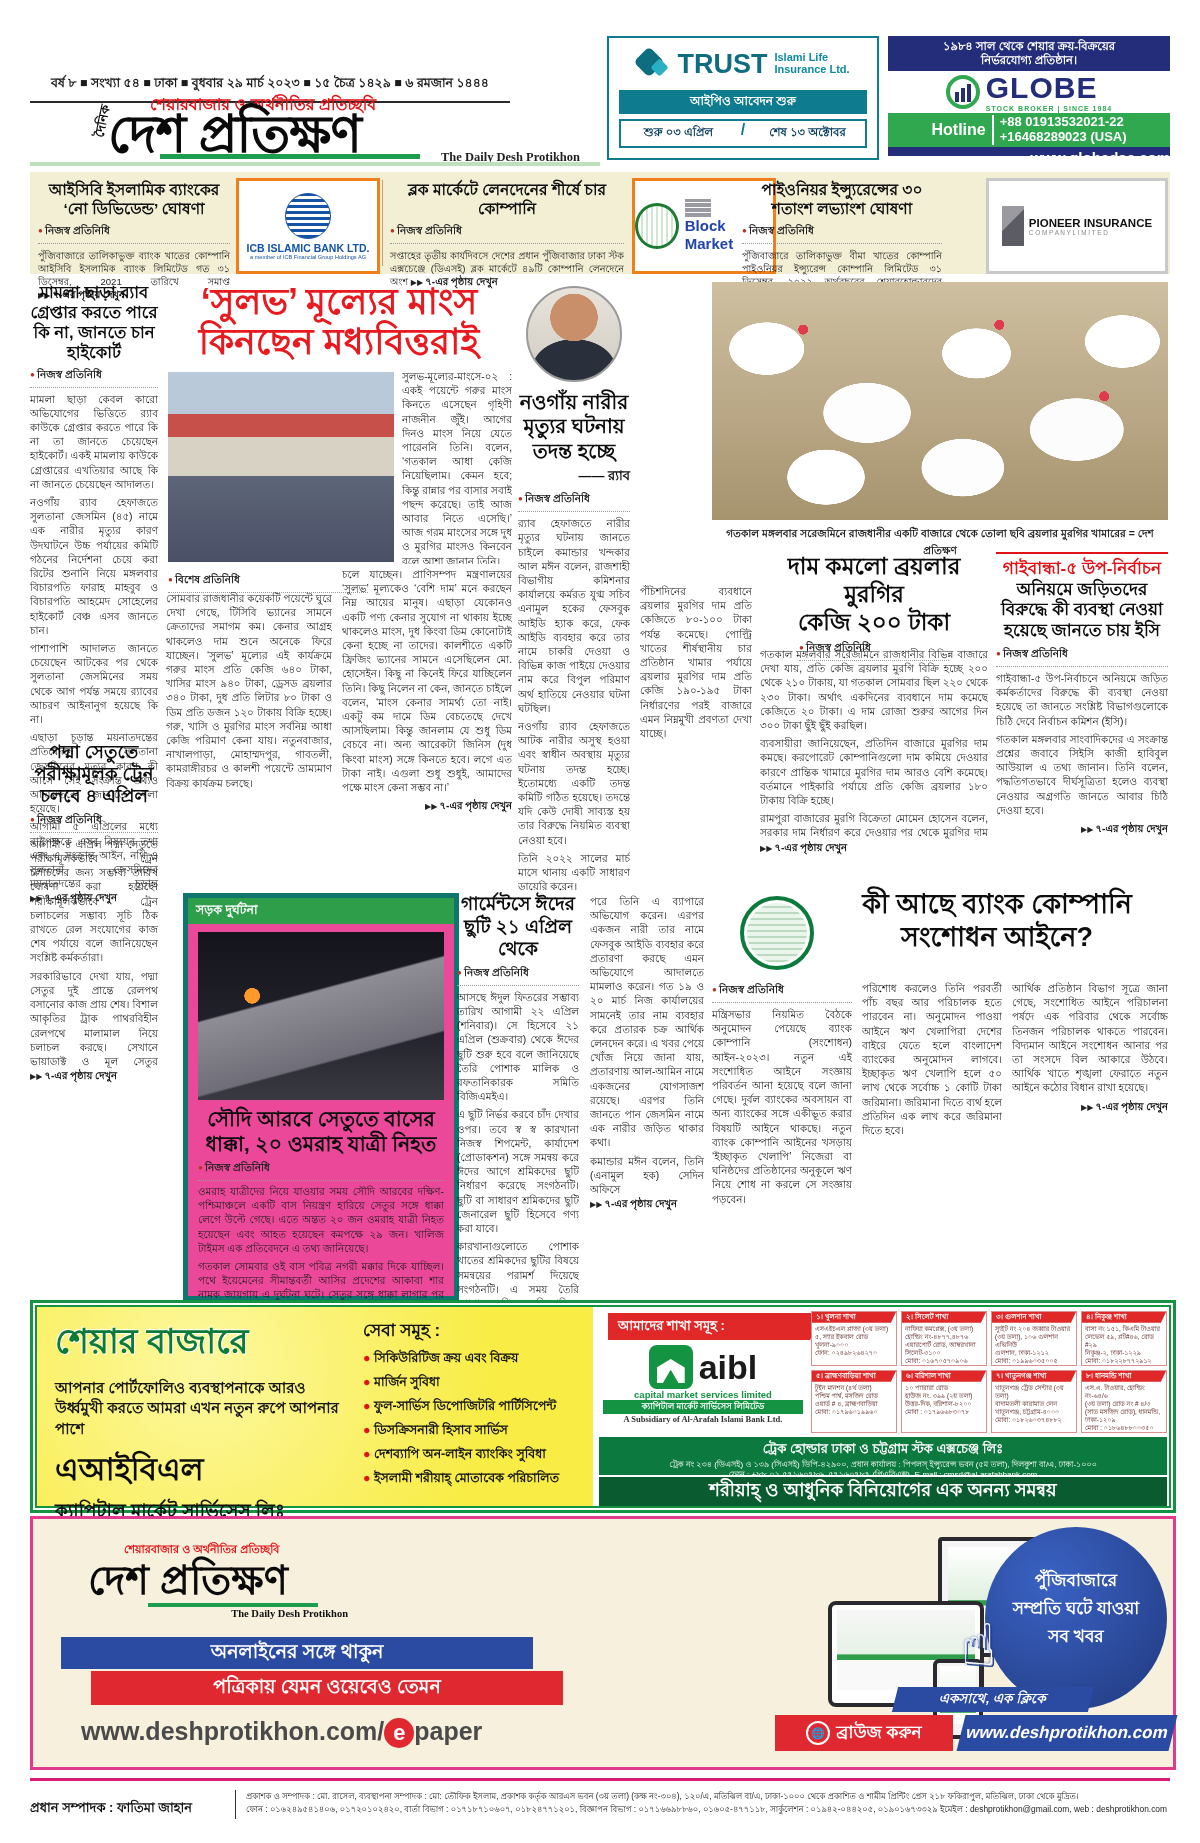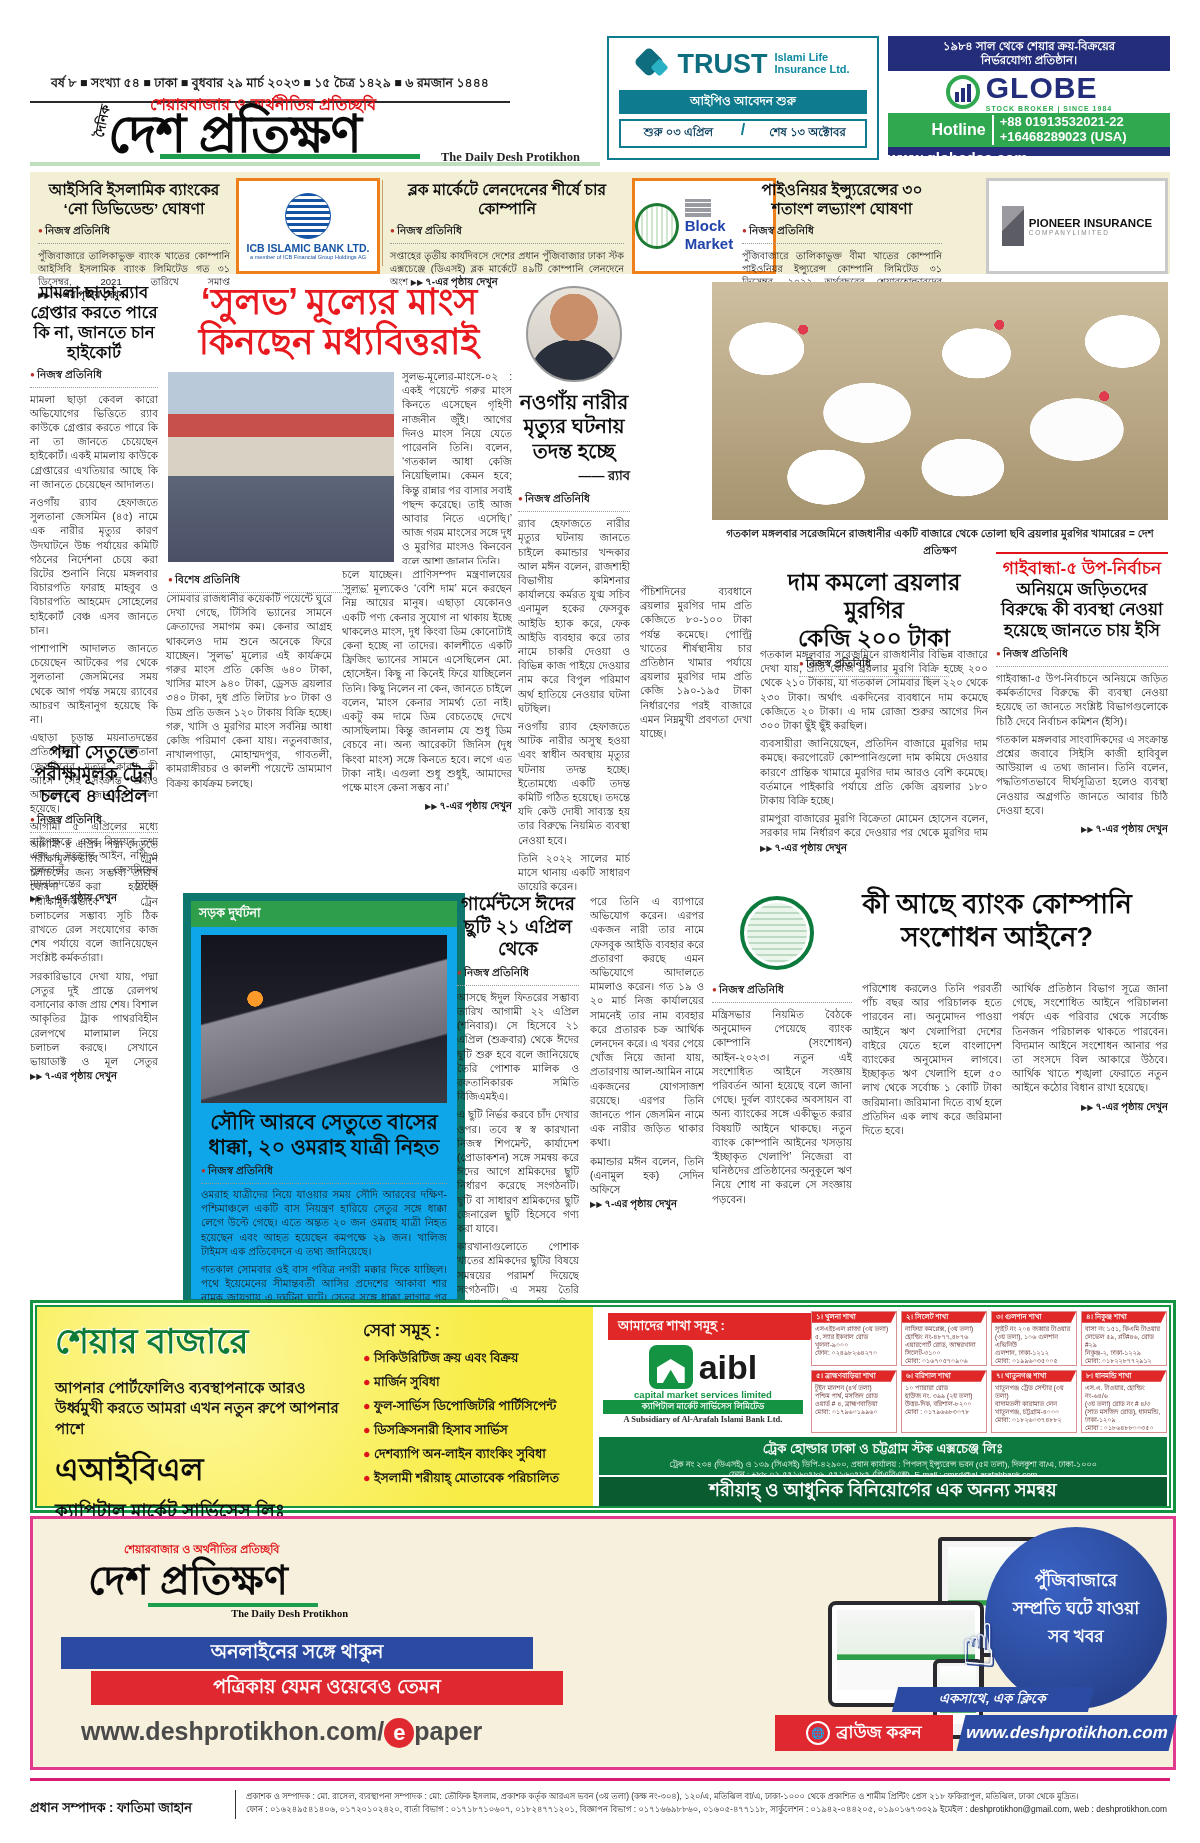--- a/index.html
+++ b/index.html
@@ -28,21 +28,21 @@
   .trust-word{color:#0e6d7e;font-weight:800;font-size:27px;letter-spacing:0;}
   .trust-sub{color:#0e8aa0;font-weight:700;font-size:11px;line-height:1.05;}
   .trust-bar{background:#0f7b8e;color:#fff;font-weight:700;font-size:12px;text-align:center;padding:2px 0;}
   .trust-dates{border:2px solid #0f7b8e;display:flex;font-weight:700;font-size:11.5px;color:#083d5c;}
   .globe-box{background:#232d7a;color:#fff;}
   .globe-top{font-size:11.5px;font-weight:700;text-align:center;line-height:1.25;padding:3px 2px;}
   .globe-mid{background:#fff;color:#232d7a;display:flex;align-items:center;justify-content:center;gap:6px;}
   .globe-word{font-weight:800;font-size:30px;letter-spacing:1px;}
   .globe-tag{color:#2fa84f;font-weight:700;font-size:7px;letter-spacing:1px;}
   .globe-hot{background:#2fa84f;display:flex;align-items:center;justify-content:center;gap:6px;padding:2px 0;}
-  .globe-web{font-weight:800;font-size:15px;text-align:left;padding:2px 0;}
+  .globe-web{font-weight:800;font-size:15px;text-align:right;padding:2px 0;}
   
   .strip{background:#f3efd5;}
   .strip-h{font-size:15.5px;font-weight:800;text-align:center;line-height:1.25;color:#101010;}
   .logo-box{background:#fff;border:3px solid #ef7f1a;display:flex;flex-direction:column;
             align-items:center;justify-content:center;text-align:center;}
   .vline{border-left:1px solid #c9a06a;}
   
   .ph-chicken{background:
      radial-gradient(ellipse 60px 42px at 12% 28%, #ffffff 62%, transparent 63%),
      radial-gradient(ellipse 70px 48px at 34% 55%, #fdfdfd 62%, transparent 63%),
@@ -65,21 +65,21 @@
   .caption{font-size:10.5px;font-weight:700;color:#222;text-align:center;}
   
   .portrait{border-radius:50%;border:2px solid #9a9a9a;background:
      radial-gradient(circle 24px at 50% 32%, #c98f6a 98%, transparent),
      radial-gradient(ellipse 42px 30px at 50% 88%, #2a2f3c 98%, transparent),
      linear-gradient(180deg,#e8e4dc 0%,#cfcbc2 100%);}
   
   .bb-emblem{border-radius:50%;border:4px solid #0c7a3c;background:
      repeating-linear-gradient(0deg,#eaf5ec 0 4px,#bcd9c2 4px 6px);box-shadow:inset 0 0 0 3px #fff;}
   
-  .greenbox{border:8px solid #0f766e;background:#0ea5e9;}
+  .greenbox{border:5px solid #0f766e;background:#ec4899;}
   .greenbox-head{background:#2f9e4a;color:#fff;font-weight:700;font-size:12.5px;padding:3px 8px;}
   
   .aibl-ad{border:3px solid #149443;box-shadow:inset 0 0 0 2px #fff, inset 0 0 0 4px #149443;background:#fff;}
   .aibl-yellow{background:radial-gradient(circle at 30% 30%, #fdf8a0 0%, #f8ec45 70%);}
   .aibl-title{color:#0d7a36;font-weight:800;font-size:34px;text-shadow:1px 1px 0 #fff,-1px -1px 0 #fff;}
   .aibl-pitch{font-weight:800;font-size:15px;line-height:1.35;color:#161616;}
   .aibl-brand{font-weight:800;font-size:31px;color:#0c0c0c;}
   .aibl-brandsub{font-weight:800;font-size:18.5px;color:#101010;}
   .svc{font-size:12.5px;font-weight:700;color:#131313;margin:4px 0;}
   .svc::before{content:"● ";color:#e01418;}
@@ -256,21 +256,21 @@
       <p>র‍্যাব হেফাজতে নারীর মৃত্যুর ঘটনায় জানতে চাইলে কমান্ডার খন্দকার আল মঈন বলেন, রাজশাহী বিভাগীয় কমিশনার কার্যালয়ে কর্মরত যুগ্ম সচিব এনামুল হকের ফেসবুক আইডি হ্যাক করে, ফেক আইডি ব্যবহার করে তার নামে চাকরি দেওয়া ও বিভিন্ন কাজ পাইয়ে দেওয়ার নাম করে বিপুল পরিমাণ অর্থ হাতিয়ে নেওয়ার ঘটনা ঘটছিল।</p>
       <p>নওগাঁয় র‍্যাব হেফাজতে আটক নারীর অসুস্থ হওয়া এবং স্বাধীন অবস্থায় মৃত্যুর ঘটনায় তদন্ত হচ্ছে। ইতোমধ্যে একটি তদন্ত কমিটি গঠিত হয়েছে। তদন্তে যদি কেউ দোষী সাব্যস্ত হয় তার বিরুদ্ধে নিয়মিত ব্যবস্থা নেওয়া হবে।</p>
       <p>তিনি ২০২২ সালের মার্চ মাসে থানায় একটি সাধারণ ডায়েরি করেন।</p>
     </div>
   </div>
 
   <div class="abs ph-chicken" style="left:712px;top:282px;width:456px;height:238px;"></div>
   <div class="abs caption" style="left:712px;top:526px;width:456px;">গতকাল মঙ্গলবার সরেজমিনে রাজধানীর একটি বাজারে থেকে তোলা ছবি ব্রয়লার মুরগির খামারের  = দেশ প্রতিক্ষণ</div>
 
   <div class="abs" style="left:760px;top:552px;width:228px;">
-    <div class="sh" style="font-size:23px;margin-top:16px;">
+    <div class="sh" style="font-size:23px;">
       <div>দাম কমলো ব্রয়লার মুরগির</div>
       <div>কেজি ২০০ টাকা</div>
     </div>
     <div class="byline" style="width:150px;margin:4px auto;">নিজস্ব প্রতিনিধি</div>
   </div>
   <div class="abs bt" style="left:640px;top:585px;width:112px;height:292px;overflow:hidden;">
     <p>পঁচিশদিনের ব্যবধানে ব্রয়লার মুরগির দাম প্রতি কেজিতে ৮০-১০০ টাকা পর্যন্ত কমেছে। পোল্ট্রি খাতের শীর্ষস্থানীয় চার প্রতিষ্ঠান খামার পর্যায়ে ব্রয়লার মুরগির দাম প্রতি কেজি ১৯০-১৯৫ টাকা নির্ধারণের পরই বাজারে এমন নিম্নমুখী প্রবণতা দেখা যাচ্ছে।</p>
   </div>
   <div class="abs bt" style="left:760px;top:648px;width:228px;height:230px;overflow:hidden;">
     <p>গতকাল মঙ্গলবার সরেজমিনে রাজধানীর বিভিন্ন বাজারে দেখা যায়, প্রতি কেজি ব্রয়লার মুরগি বিক্রি হচ্ছে ২০০ থেকে ২১০ টাকায়, যা গতকাল সোমবার ছিল ২২০ থেকে ২৩০ টাকা। অর্থাৎ একদিনের ব্যবধানে দাম কমেছে কেজিতে ২০ টাকা। এ দাম রোজা শুরুর আগের দিন ৩০০ টাকা ছুঁই ছুঁই করছিল।</p>

